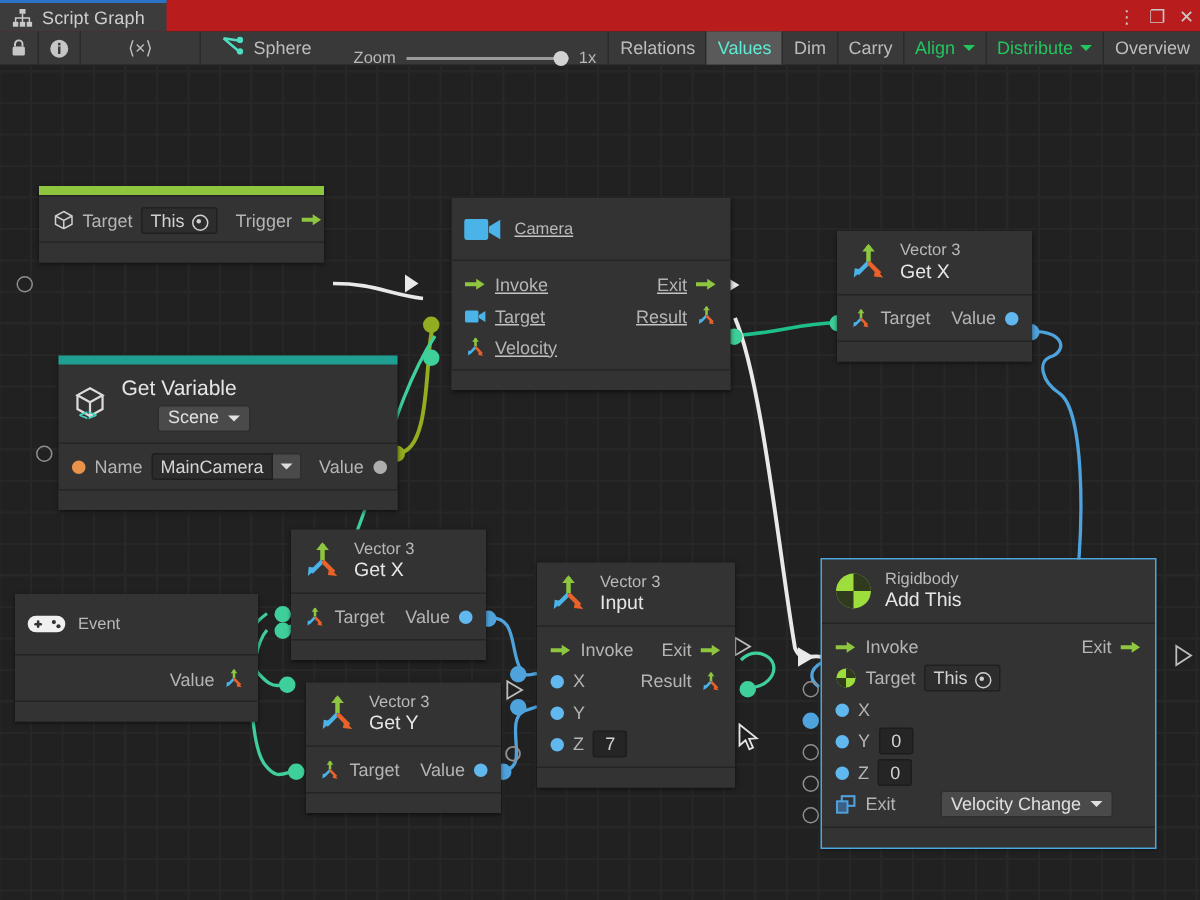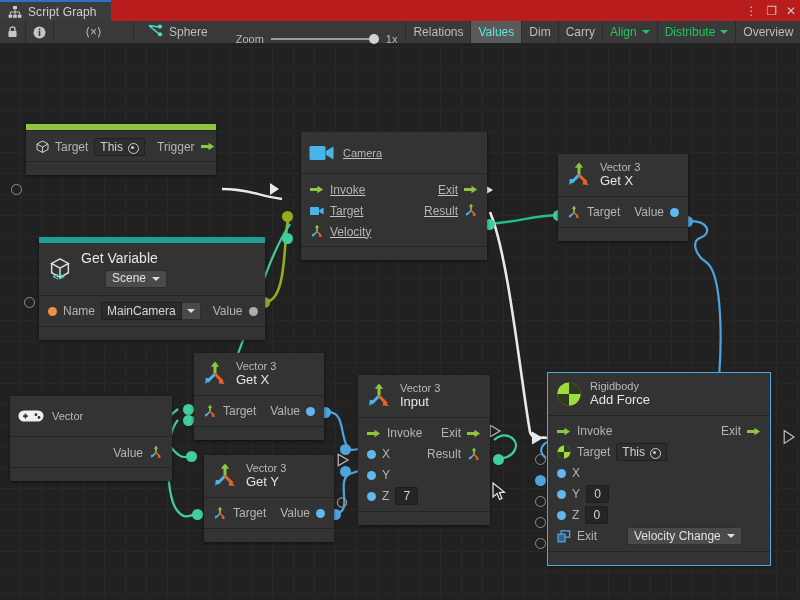--- a/index.html
+++ b/index.html
@@ -428,21 +428,21 @@
         <span class="nico">
           <svg width="28" height="18" viewBox="0 0 28 18">
             <rect x="0.5" y="3" width="27" height="12" rx="6" fill="#f0f0f0"></rect>
             <rect x="5.2" y="8.2" width="5.6" height="1.8" rx="0.9" fill="#333"></rect>
             <rect x="7.1" y="6.3" width="1.8" height="5.6" rx="0.9" fill="#333"></rect>
             <circle cx="19.3" cy="7.6" r="1.5" fill="#333"></circle>
             <circle cx="22.6" cy="10.6" r="1.5" fill="#333"></circle>
           </svg>
         </span>
         <span class="ntitles">
-          <span class="nsub">Vector</span>
+          <span class="nsub">Event</span>
         </span>
       </div>
       <div class="nbody">
         <div class="prow">
           <span class="spacer"></span>
           <span class="plabel">Value</span>
           <span class="pico">
             <svg width="15" height="15" viewBox="0 0 15 15">
               <path d="M7.5 1 L7.5 7" stroke="#8ec640" stroke-width="1.8"></path>
                 <path d="M7.5 0.5 l2.4 3 h-4.8 z" fill="#8ec640"></path>
@@ -599,21 +599,21 @@
       <div class="nhead">
         <span class="nico">
           <svg width="28" height="28" viewBox="0 0 28 28">
             <circle cx="14" cy="14" r="12.5" fill="#9ede3c"></circle>
             <path d="M14 1.5 A12.5 12.5 0 0 1 26.5 14 L14 14 Z" fill="#2f3a1e"></path>
             <path d="M14 14 L1.5 14 A12.5 12.5 0 0 0 14 26.5 Z" fill="#2f3a1e"></path>
           </svg>
         </span>
         <span class="ntitles">
           <span class="nsub">Rigidbody</span>
-          <span class="nmain">Add Force</span>
+          <span class="nmain">Add This</span>
         </span>
       </div>
       <div class="nbody">
         <div class="prow">
           <span class="pico">
             <svg width="15" height="11" viewBox="0 0 15 11">
                 <path d="M0 4 h8 V1.5 l6 4 -6 4 V7 H0 Z" fill="#8ec640"></path>
               </svg>
           </span>
           <span class="plabel">Invoke</span>

